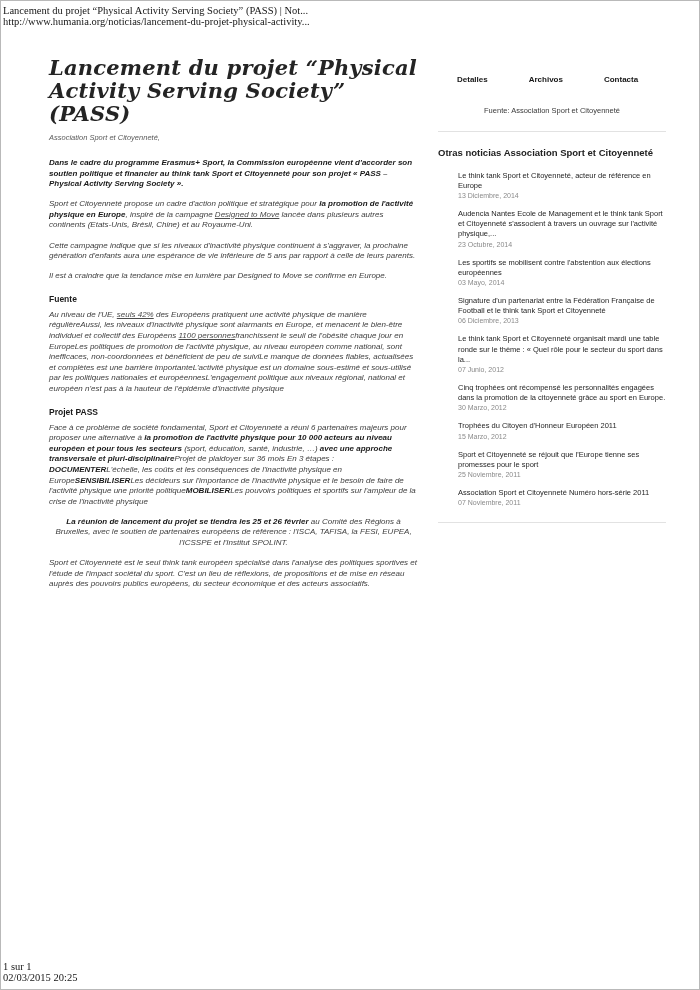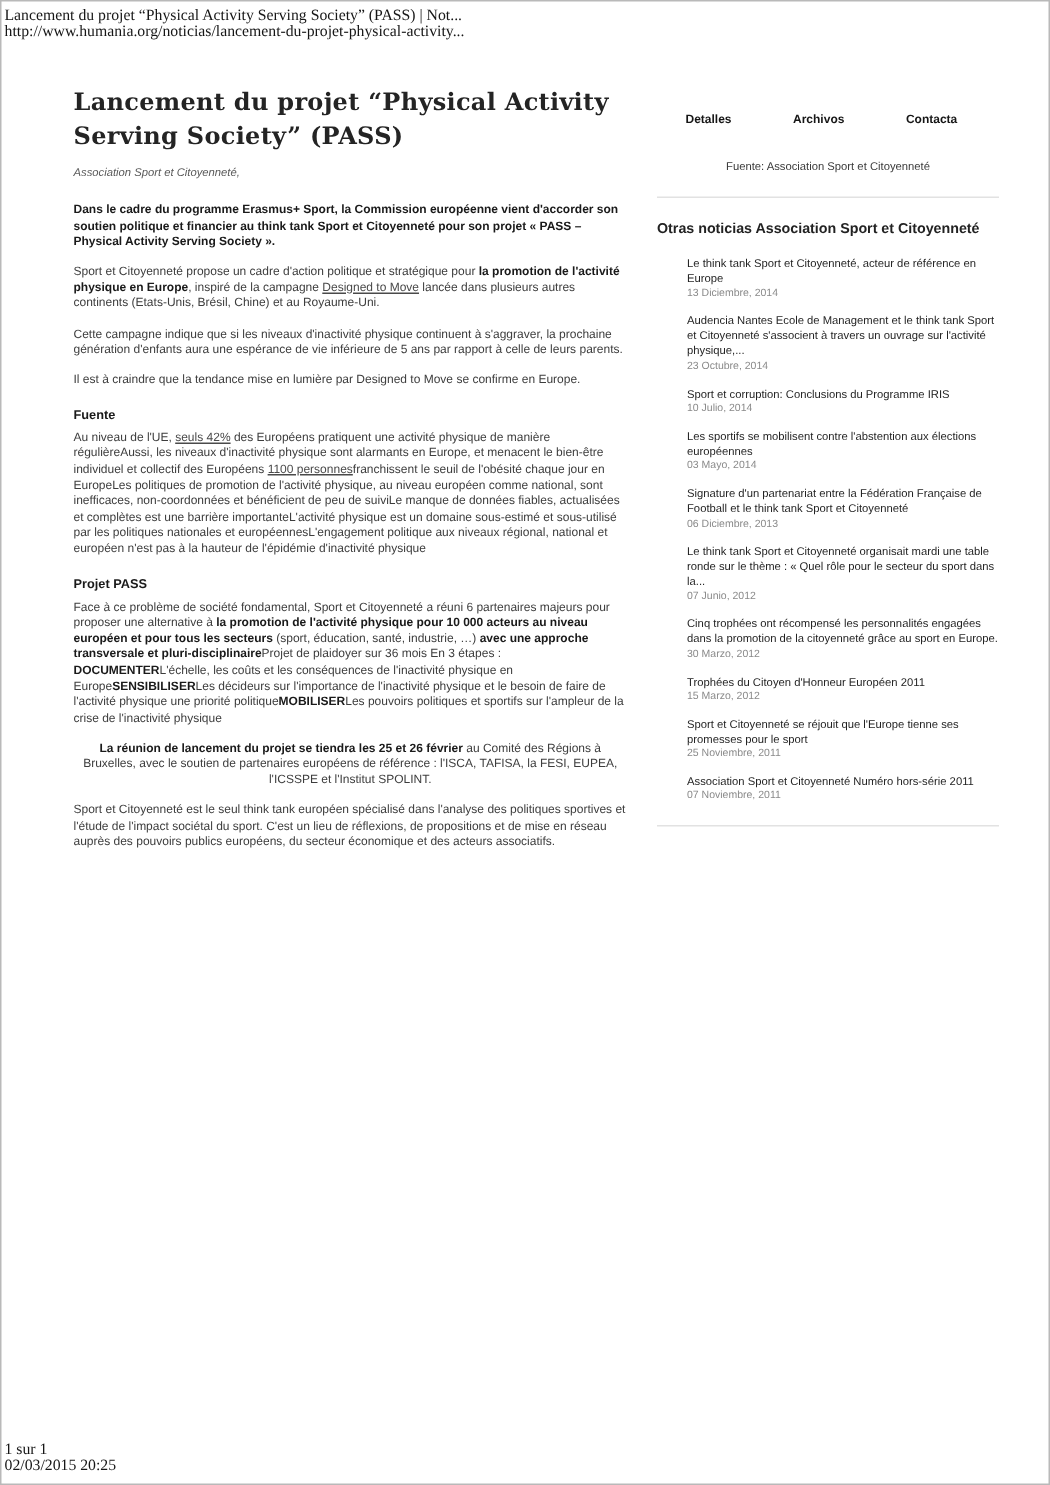--- a/index.html
+++ b/index.html
@@ -25,32 +25,32 @@
   
   .page-body{
     position:absolute;top:55px;left:48px;right:35px;
     display:flex;
   }
   .article-col{width:369px;flex:none;}
   .side-col{width:228px;flex:none;margin-left:20px;}
   
   .article-title{
     font-family:"DejaVu Serif", serif;
-    font-weight:600;
-    font-size:16px;line-height:23px;
+    font-style:italic;font-weight:600;
+    font-size:21px;line-height:23px;
     color:#242424;margin:0 0 8px 0;
     letter-spacing:.2px;
   }
   .byline{
     font-size:7.5px;font-style:italic;color:#5a5a5a;
     margin:0 0 16px 0;
   }
   .para{
     font-size:8px;line-height:10.6px;
-    margin:0 0 9.5px 0;color:#3d3d3d;
+    margin:0 0 9.5px 0;color:#3d3d3d;font-style:italic;
   }
   .para b{color:#1a1a1a;}
   .para.center{text-align:center;}
   .inline-link{
     color:#4a4a4a;text-decoration:underline;cursor:pointer;
   }
   .sub-heading{
     font-size:8.5px;font-weight:bold;color:#1a1a1a;
     margin:12px 0 6px 0;
   }
@@ -128,24 +128,20 @@
     <div class="news-list">
         <div class="news-item">
           <a class="news-title">Le think tank Sport et Citoyenneté, acteur de référence en Europe</a>
           <div class="news-date">13 Diciembre, 2014</div>
         </div>
         <div class="news-item">
           <a class="news-title">Audencia Nantes Ecole de Management et le think tank Sport et Citoyenneté s'associent à travers un ouvrage sur l'activité physique,...</a>
           <div class="news-date">23 Octubre, 2014</div>
         </div>
         <div class="news-item">
-          <a class="news-title">Sport et corruption: Conclusions du Programme IRIS</a>
-          <div class="news-date">10 Julio, 2014</div>
-        </div>
-        <div class="news-item">
           <a class="news-title">Les sportifs se mobilisent contre l'abstention aux élections européennes</a>
           <div class="news-date">03 Mayo, 2014</div>
         </div>
         <div class="news-item">
           <a class="news-title">Signature d'un partenariat entre la Fédération Française de Football et le think tank Sport et Citoyenneté</a>
           <div class="news-date">06 Diciembre, 2013</div>
         </div>
         <div class="news-item">
           <a class="news-title">Le think tank Sport et Citoyenneté organisait mardi une table ronde sur le thème : « Quel rôle pour le secteur du sport dans la...</a>
           <div class="news-date">07 Junio, 2012</div>

